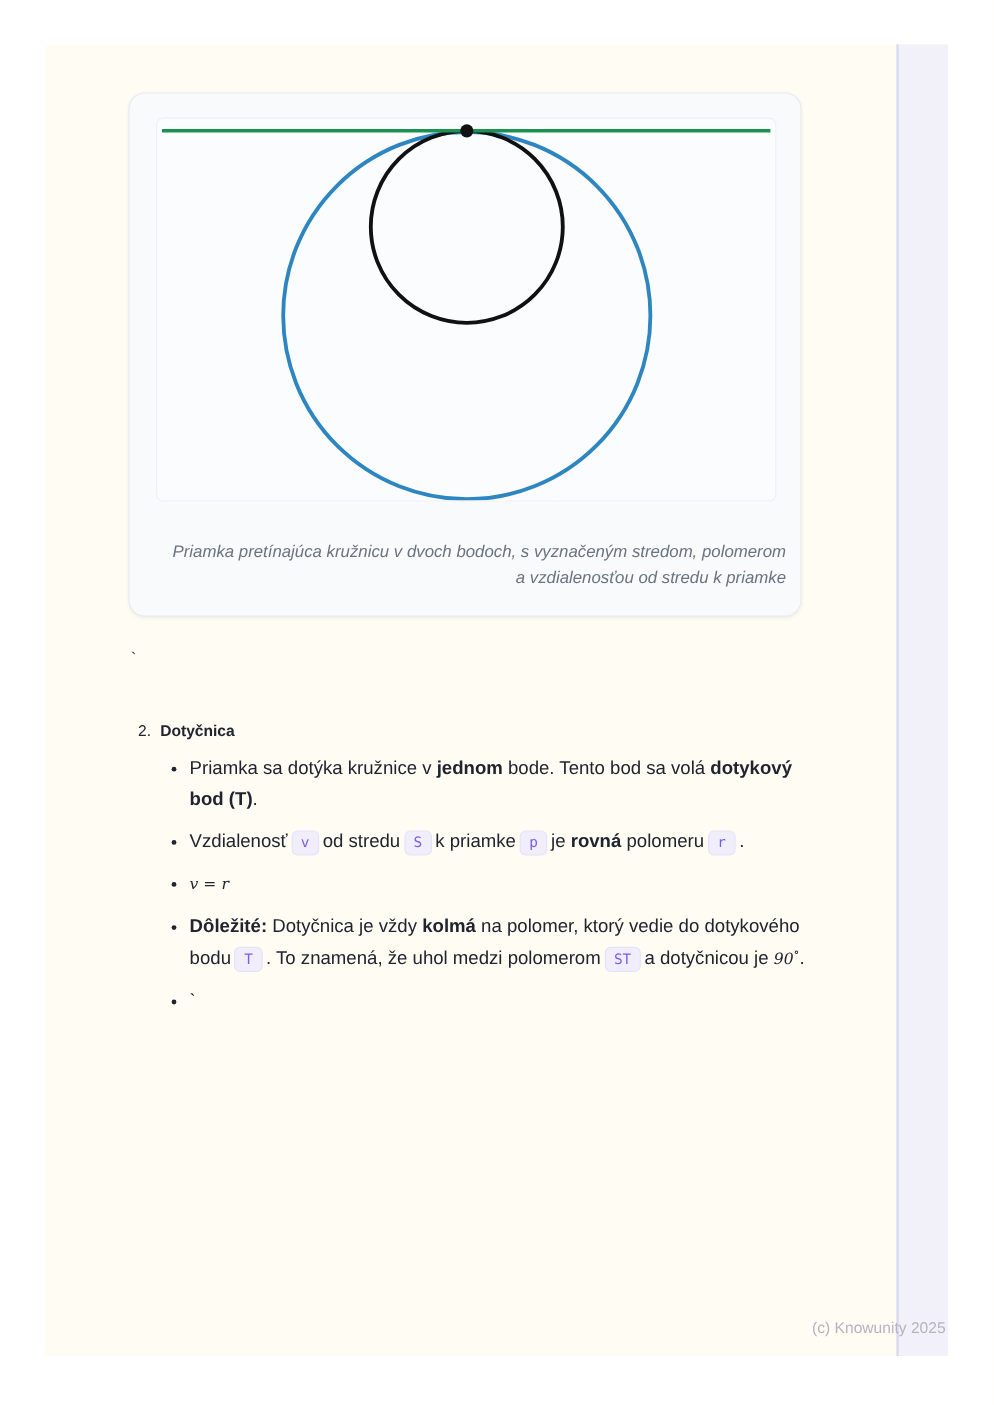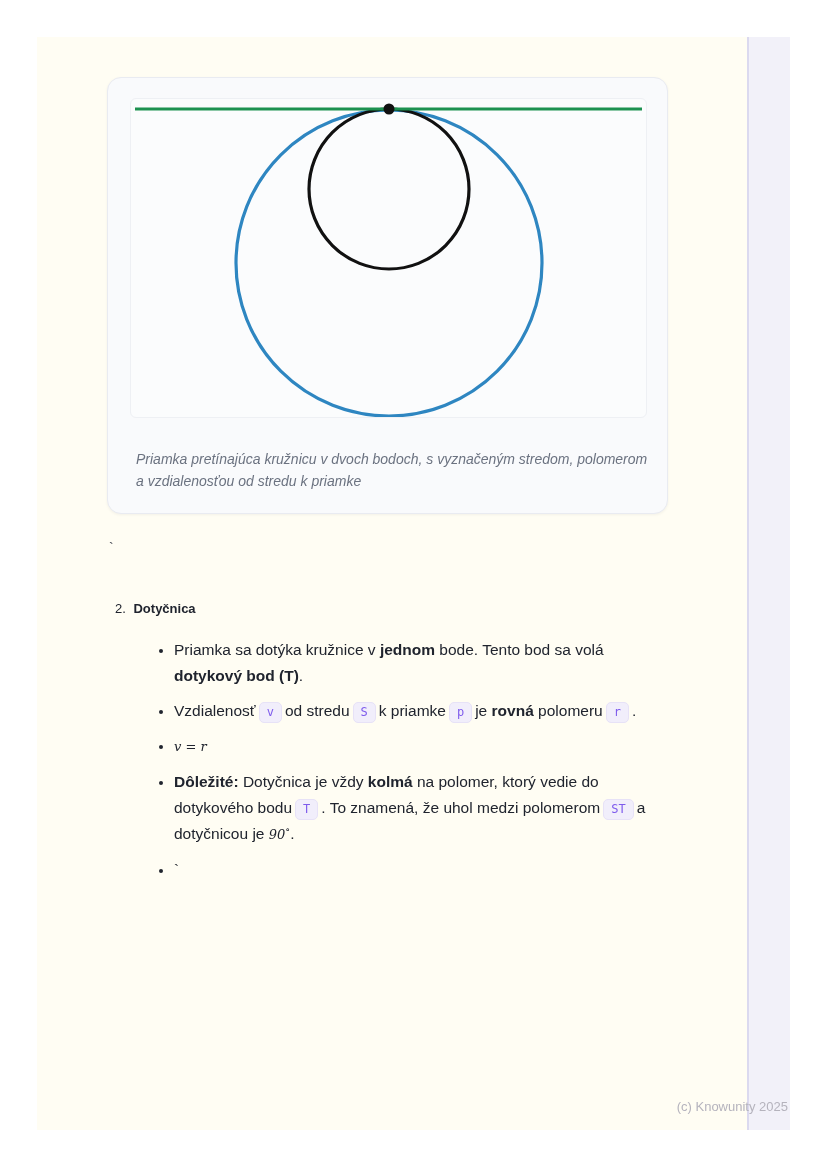--- a/index.html
+++ b/index.html
@@ -25,35 +25,35 @@
   }
   .plot-area{
     position:absolute;left:22px;top:20px;width:517px;height:320px;
     background:#fbfcfd;border:1px solid #eef0f4;border-radius:6px;
     box-sizing:border-box;overflow:hidden;
   }
   .plot-area svg{display:block;}
   .figure-caption{
     position:absolute;left:28px;right:12px;top:370px;
     font-style:italic;font-size:14px;line-height:22px;color:#6b7280;
-    text-align:left;
+    text-align:right;
   }
   
   .stray-tick{
     position:absolute;left:72px;top:503px;font-size:14px;color:#3a3f4a;
   }
   
   .section{
     position:absolute;left:78px;top:560px;width:566px;
     font-size:15.5px;line-height:26px;color:#20242e;
   }
   .section-heading{margin:0 0 7px 0;font-size:13px;line-height:24px;}
   .section-heading .num{font-weight:400;}
   .section-heading .ttl{font-weight:700;margin-left:4px;}
-  ul.bullets{list-style:disc;margin:16px;padding:0 0 0 43px;}
+  ul.bullets{list-style:disc;margin:0;padding:0 0 0 43px;}
   ul.bullets li{margin:0 0 9px 0;padding-left:0;}
   ul.bullets li::marker{color:#20242e;font-size:0.85em;}
   .seg-text{}
   .seg-bold{font-weight:700;}
   .seg-badge{
     display:inline-block;font-family:"DejaVu Sans Mono",monospace;
     font-size:12px;line-height:16px;color:#7e5bec;background:#f1eefb;
     border:1px solid #e7e2f7;border-radius:5px;padding:1px 7px 2px 7px;
     margin:0 3px;vertical-align:baseline;
   }

